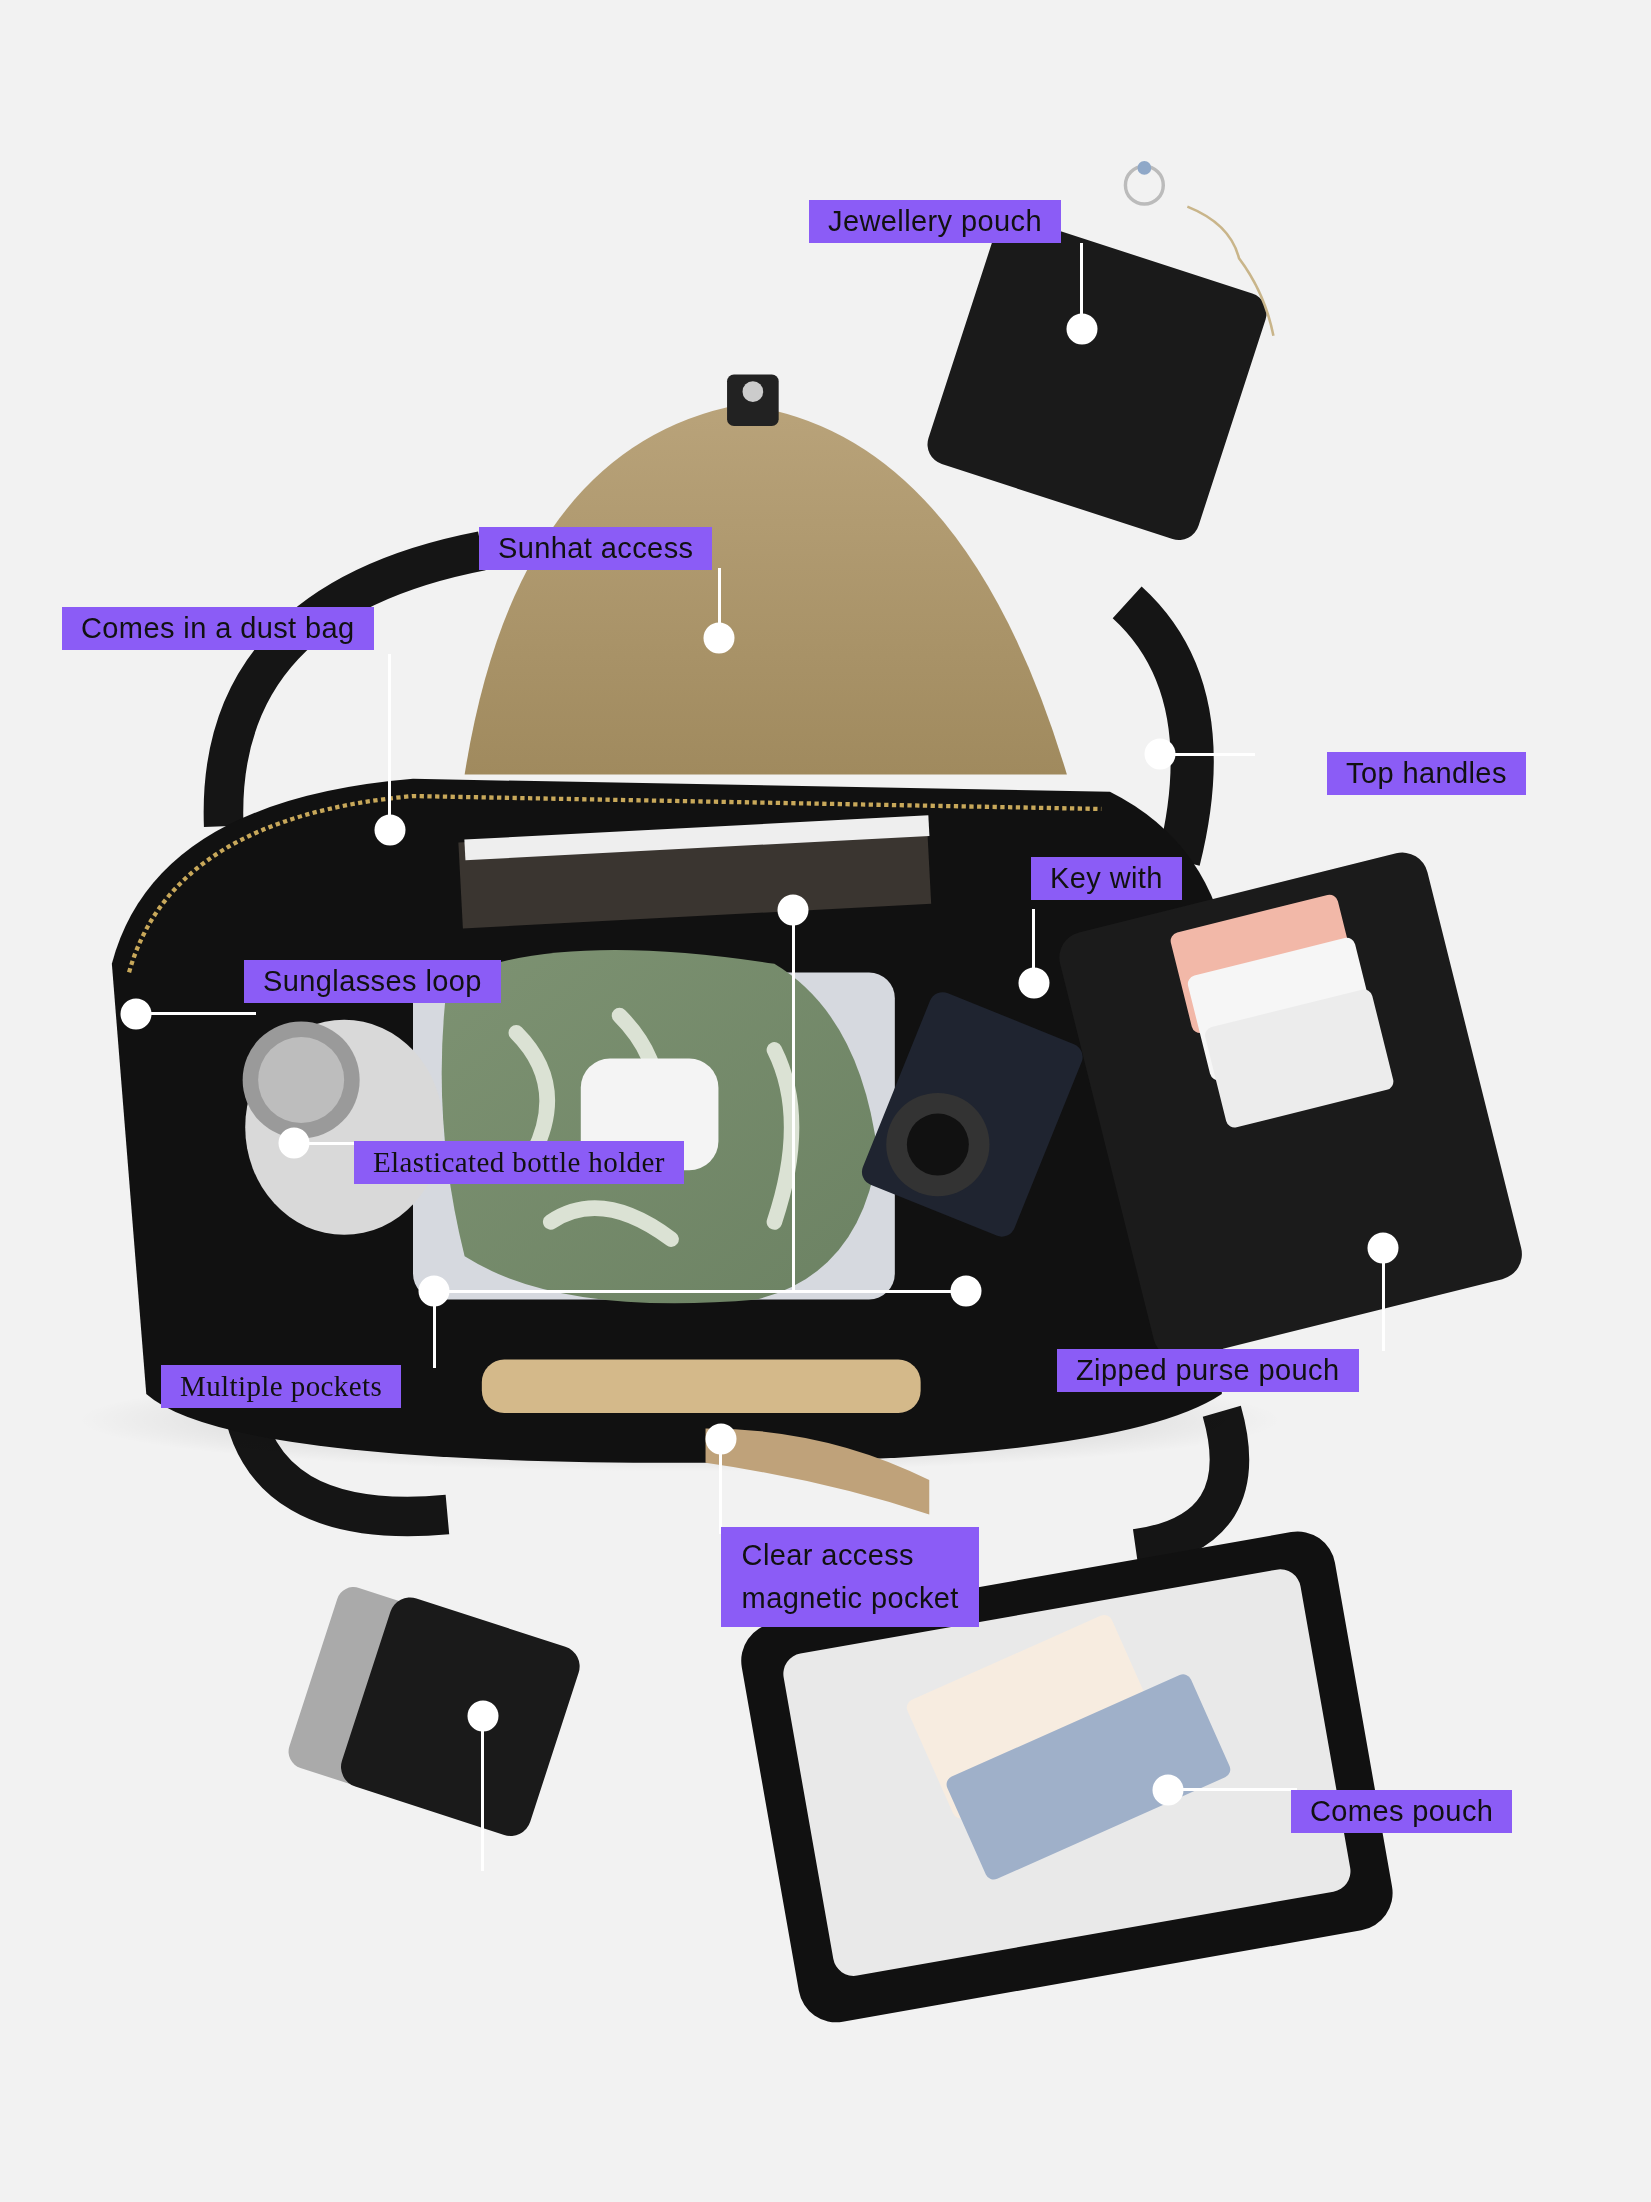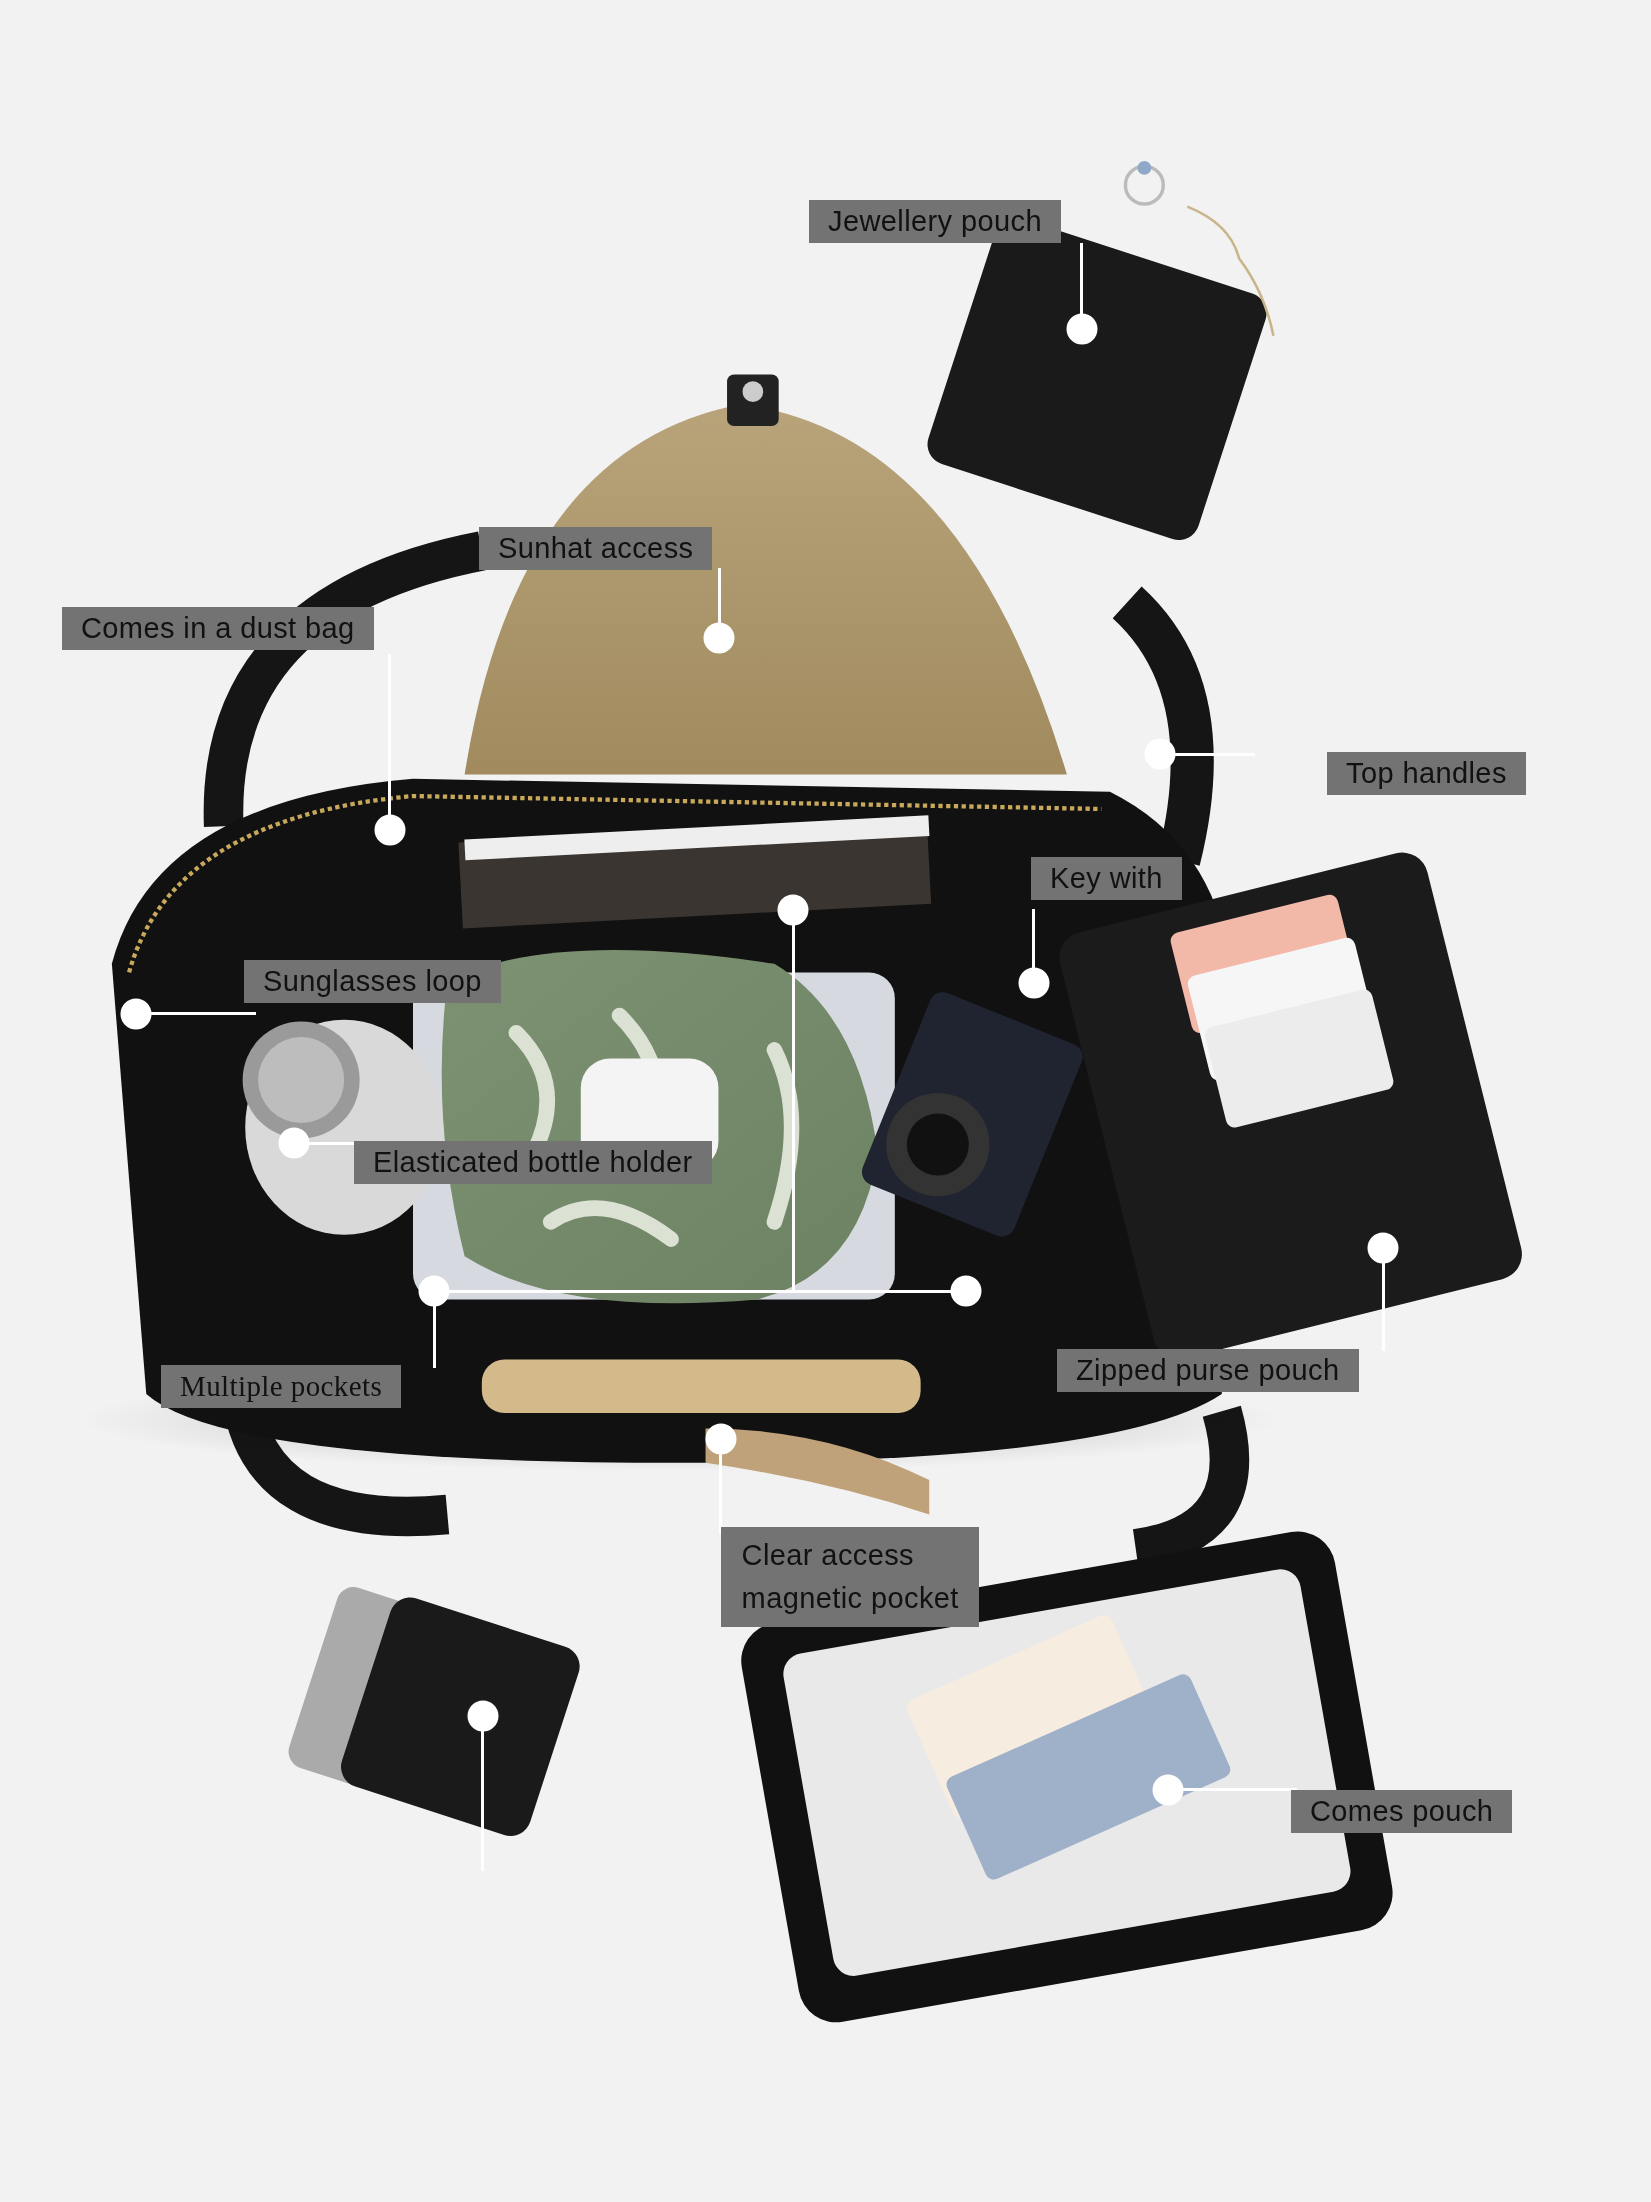--- a/index.html
+++ b/index.html
@@ -3,21 +3,21 @@
 <meta charset="utf-8">
 <style>
   html, body { margin: 0; padding: 0; }
   body {
     width: 1652px; height: 2203px; position: relative; overflow: hidden;
     background: #f2f2f2;
     font-family: "Liberation Sans", "DejaVu Sans", sans-serif;
   }
   .scene { position: absolute; inset: 0; }
   .label {
-    position: absolute; background: #737373; color: #111;
+    position: absolute; background: #8b5cf6; color: #111;
     font-size: 29px; line-height: 43px; padding: 0 19px;
     white-space: nowrap; letter-spacing: 0.4px;
   }
   .label.multi { line-height: 43px; padding: 6.9px 20.6px; white-space: pre-line; }
   .dot { position: absolute; width: 31px; height: 31px; border-radius: 50%; background: #fff; transform: translate(-50%, -50%); }
   .leader { position: absolute; background: #fff; }
   svg.art { position: absolute; left: 0; top: 0; }
 </style>
 </head>
 <body>
@@ -133,20 +133,20 @@
 
   <div class="leader" style="left:1168px; top:1788px; width:129px; height:3.4px;"></div>
   <div class="dot" style="left:1168px; top:1790px;"></div>
 
   <div class="label" style="left:809px; top:200px;">Jewellery pouch</div>
   <div class="label" style="left:479px; top:527px;">Sunhat access</div>
   <div class="label" style="left:62px; top:607px;">Comes in a dust bag</div>
   <div class="label" style="left:1327px; top:752px;">Top handles</div>
   <div class="label" style="left:1031px; top:857px;">Key with</div>
   <div class="label" style="left:244px; top:960px;">Sunglasses loop</div>
-  <div class="label" style="left:354px; top:1141px;">Elasticated bottle holder</div>
+  <div class="label" style="left:354px; top:1141px;font-family:Liberation Serif, serif;">Elasticated bottle holder</div>
   <div class="label" style="left:161px; top:1365px;font-family:Liberation Serif, serif;">Multiple pockets</div>
   <div class="label" style="left:1057px; top:1349px;">Zipped purse pouch</div>
   <div class="label multi" style="left:721px; top:1527px;">Clear access
 magnetic pocket</div>
   <div class="label" style="left:1291px; top:1790px;">Comes pouch</div>
 </div>
 
 
 </body></html>

